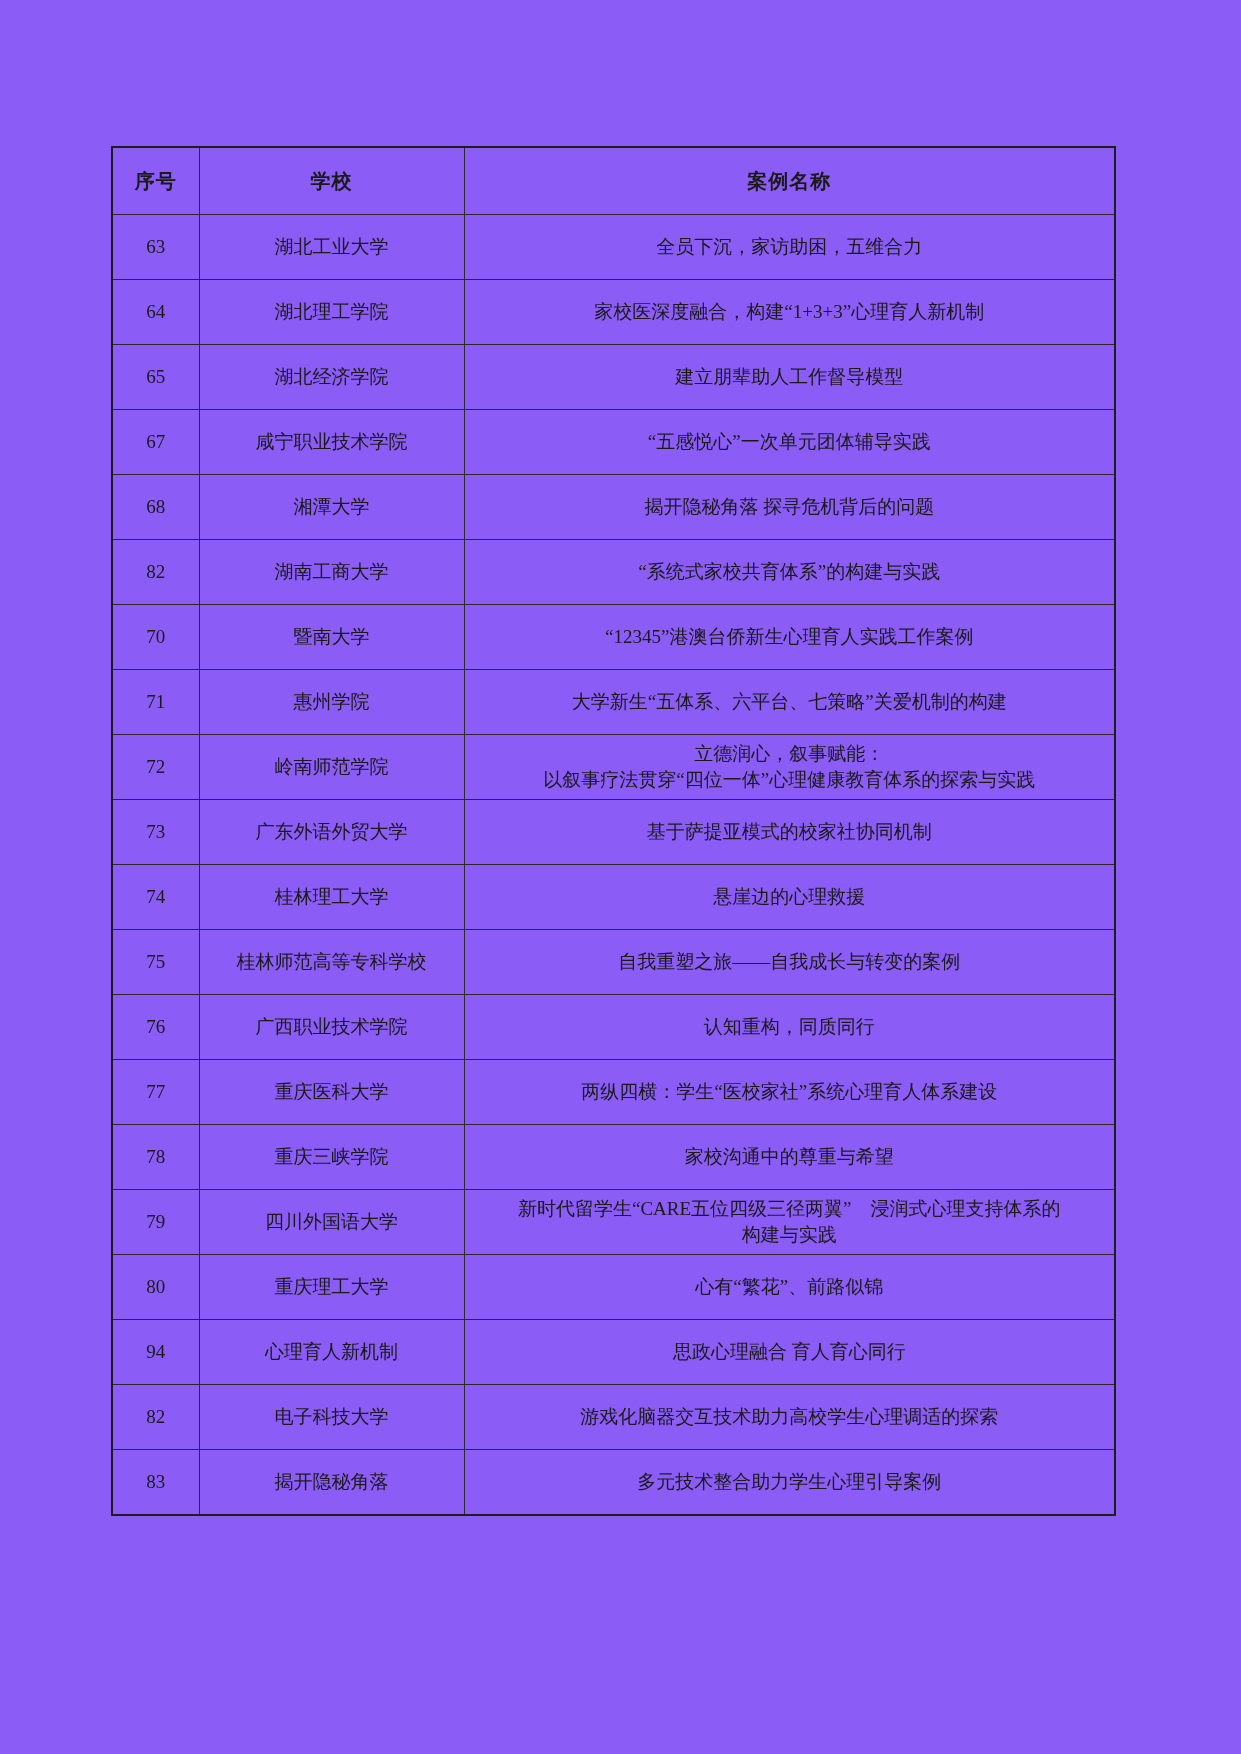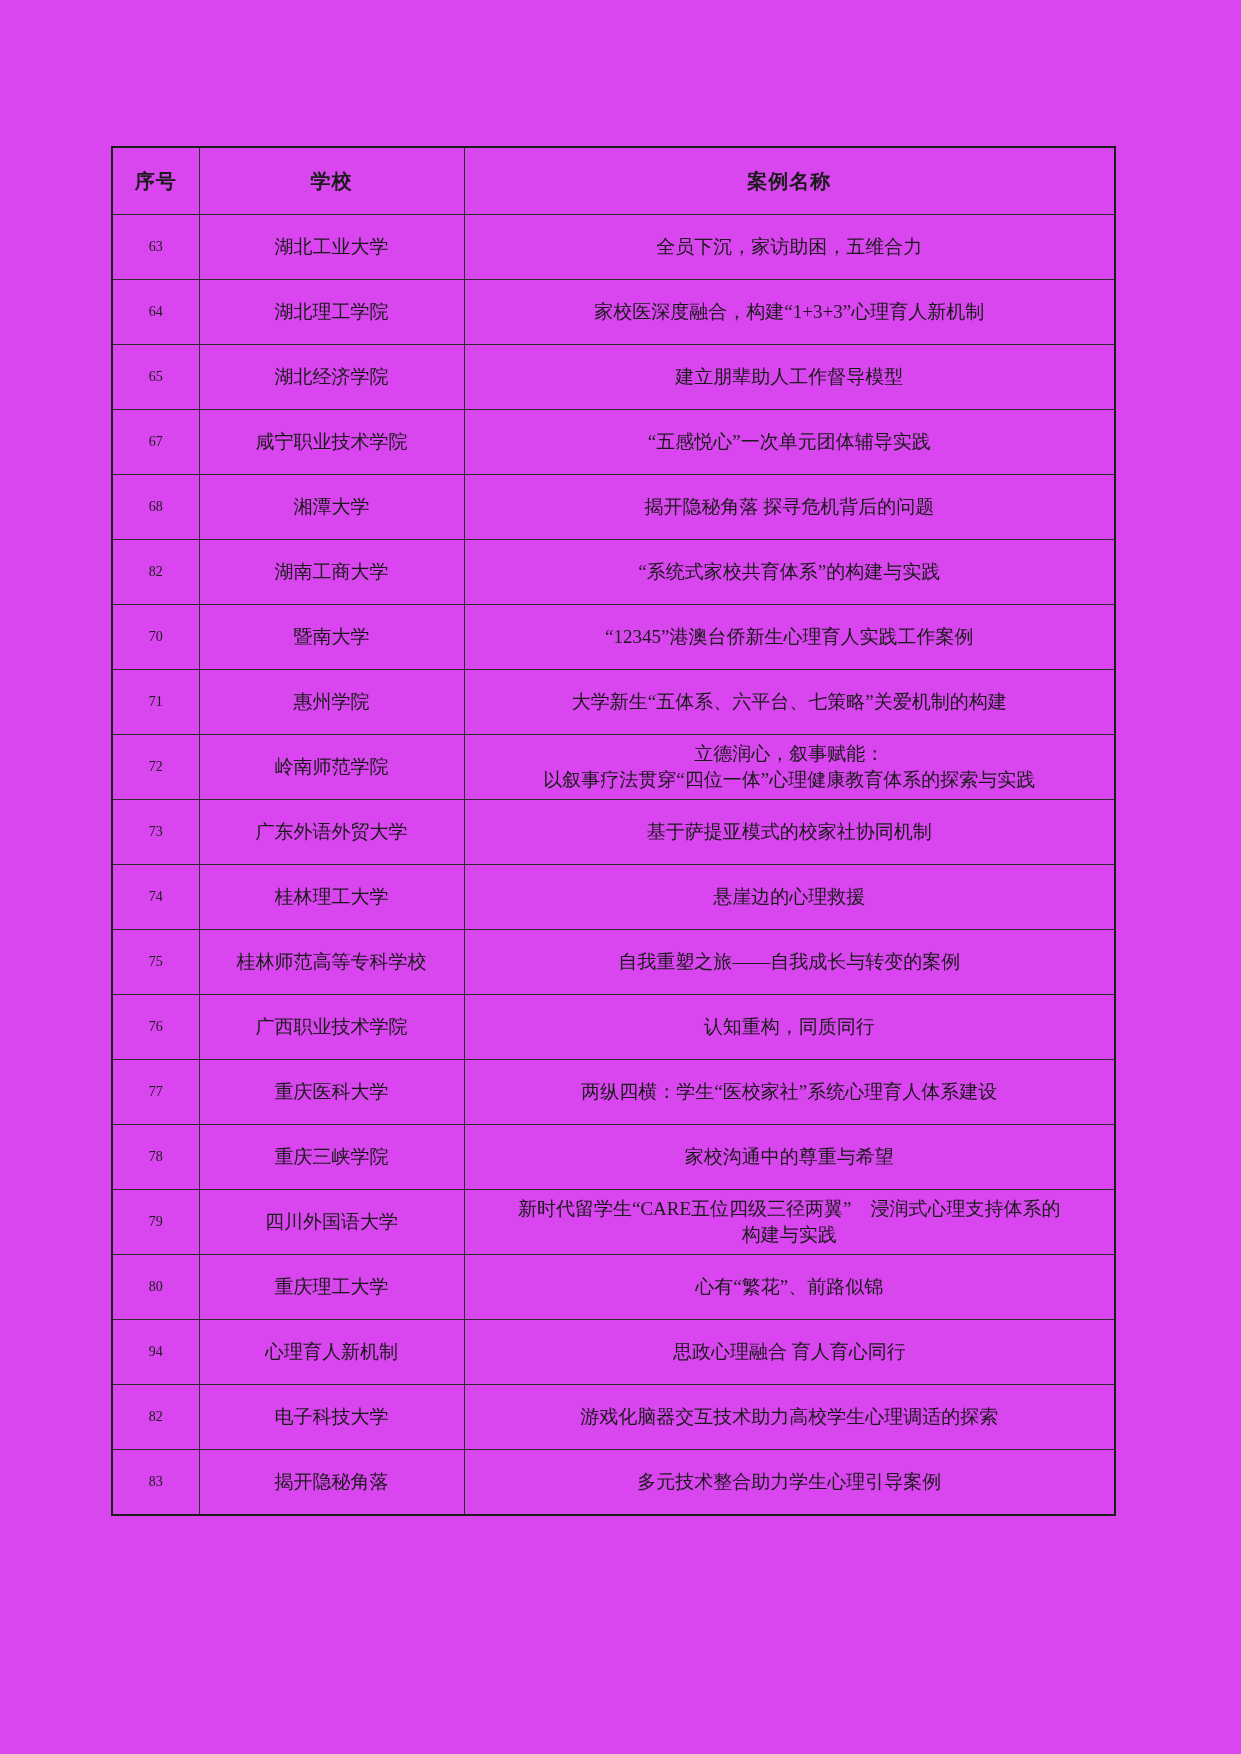--- a/index.html
+++ b/index.html
@@ -4,21 +4,21 @@
 <style>
   html, body {
     margin: 0;
     padding: 0;
     background: #ffffff;
   }
   .page {
     position: relative;
     width: 1241px;
     height: 1754px;
-    background: #d946ef;
+    background: #8b5cf6;
     overflow: hidden;
     font-family: "Liberation Serif", "DejaVu Serif", serif;
   }
   table.case-table {
     position: absolute;
     left: 111px;
     top: 146px;
     width: 1005px;
     border-collapse: collapse;
     table-layout: fixed;
@@ -39,21 +39,21 @@
     font-weight: 700;
     font-size: 20px;
     letter-spacing: 1px;
   }
   .case-table tbody td {
     height: 60px;
     font-family: "Liberation Serif", "DejaVu Serif", serif;
     font-size: 19px;
   }
   .case-table tbody td.serial-cell {
-    font-size: 14px;
+    font-size: 19px;
   }
   .case-line {
     display: block;
     line-height: 26px;
     font-family: Liberation Serif, serif;
   }
 </style>
 </head>
 <body>
 

